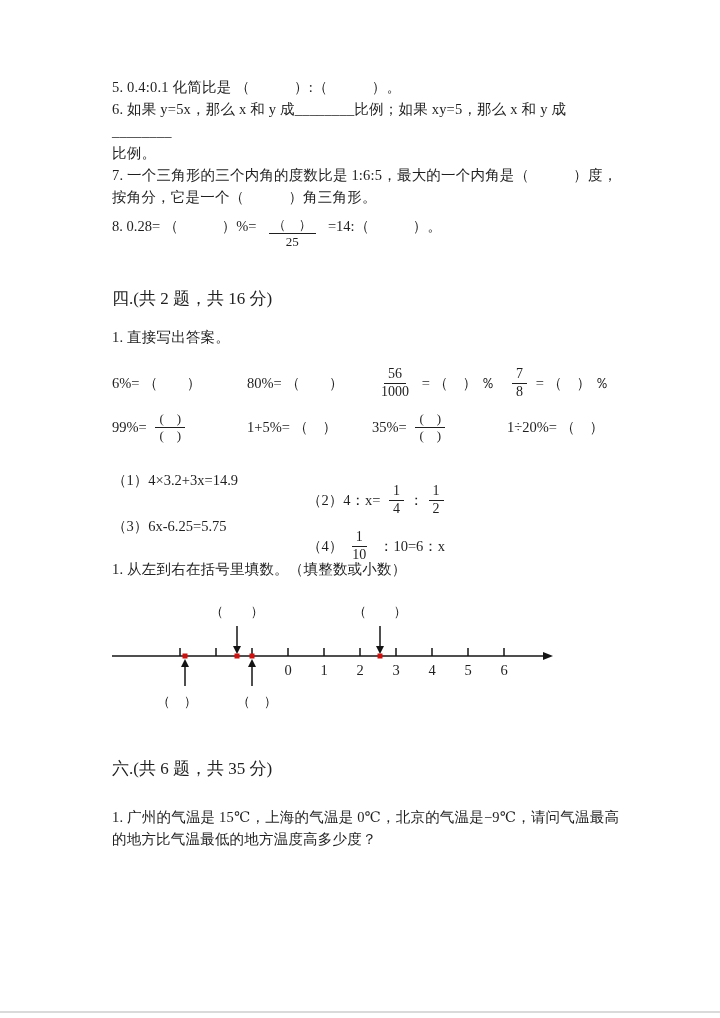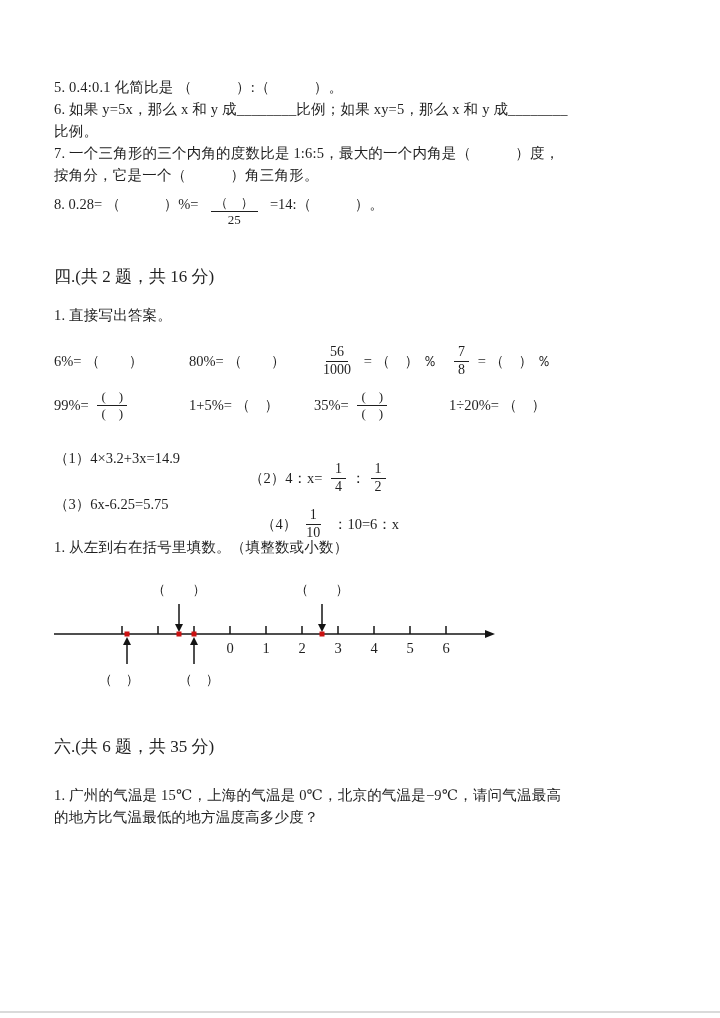--- a/index.html
+++ b/index.html
@@ -3,21 +3,21 @@
 <meta charset="utf-8">
 <style>
   * { margin:0; padding:0; box-sizing:border-box; }
   html,body { background:#ffffff; }
   .page {
     position:relative; width:720px; height:1018px; margin:0 auto;
     background:#ffffff; overflow:hidden;
     font-family:"Liberation Serif","DejaVu Serif",serif;
     color:#1f1f1f; font-size:14.5px;
   }
-  .content { padding:76px 98px 0 54px; }
+  .content { padding:76px 98px 0 112px; }
   .line { line-height:22px; letter-spacing:0.2px; }
   .q8row { display:flex; align-items:flex-start; height:46px; margin-top:9px; }
   .q8row > span { white-space:pre; }
 
   .frac { display:inline-flex; flex-direction:column; align-items:center;
           margin:0 5px; line-height:1.2; text-align:center; }
   .frac .fr-top { border-bottom:1.2px solid #1f1f1f; padding:0 4px; }
   .frac .fr-bottom { padding:0 4px; }
   .frac.small { font-size:14px; font-weight:normal; }
   .frac.mid { font-size:13px; }
@@ -26,21 +26,21 @@
   .h4 { margin-top:24px; }
   .sub1 { margin-top:16px; }
   .calc-row { display:flex; align-items:center; margin-top:16px; height:38px; }
   .calc-row .col { display:flex; align-items:center; white-space:pre; }
   .c1 { width:135px; } .c2 { width:125px; } .c3 { width:135px; } .c4 { flex:1; }
   .row2 { margin-top:6px; }
   .sub2 { margin-top:34px; }
   .eq-row { display:flex; align-items:center; margin-top:16px; height:36px; }
   .eq-row .ecol1 { width:195px; display:flex; align-items:center; white-space:pre; }
   .eq-row .ecol2 { display:flex; align-items:center; white-space:pre;margin-top:41px; }
-  .eqr2 { margin-top:10px;gap:12px; }
+  .eqr2 { margin-top:10px; }
   .h5 { margin-top:32px; }
   .sub5 { margin-top:14px; }
   .numberline { display:block; margin-top:18px; margin-left:-2px; }
   .nl-stroke { stroke:#141414; stroke-width:1.5; fill:none; }
   .nl-fill { fill:#141414; }
   .nl-num { font-size:14.5px; fill:#1f1f1f; font-family:"Liberation Serif","DejaVu Serif",serif; }
   .nl-paren { font-size:13.5px; fill:#1f1f1f; font-family:"Liberation Serif","DejaVu Serif",serif; }
   .h6 { margin-top:44px; }
   .sec6line1 { margin-top:26px; }
   .page-bottom-edge { position:absolute; left:0; right:0; bottom:5px; height:2px; background:#dadada; }

